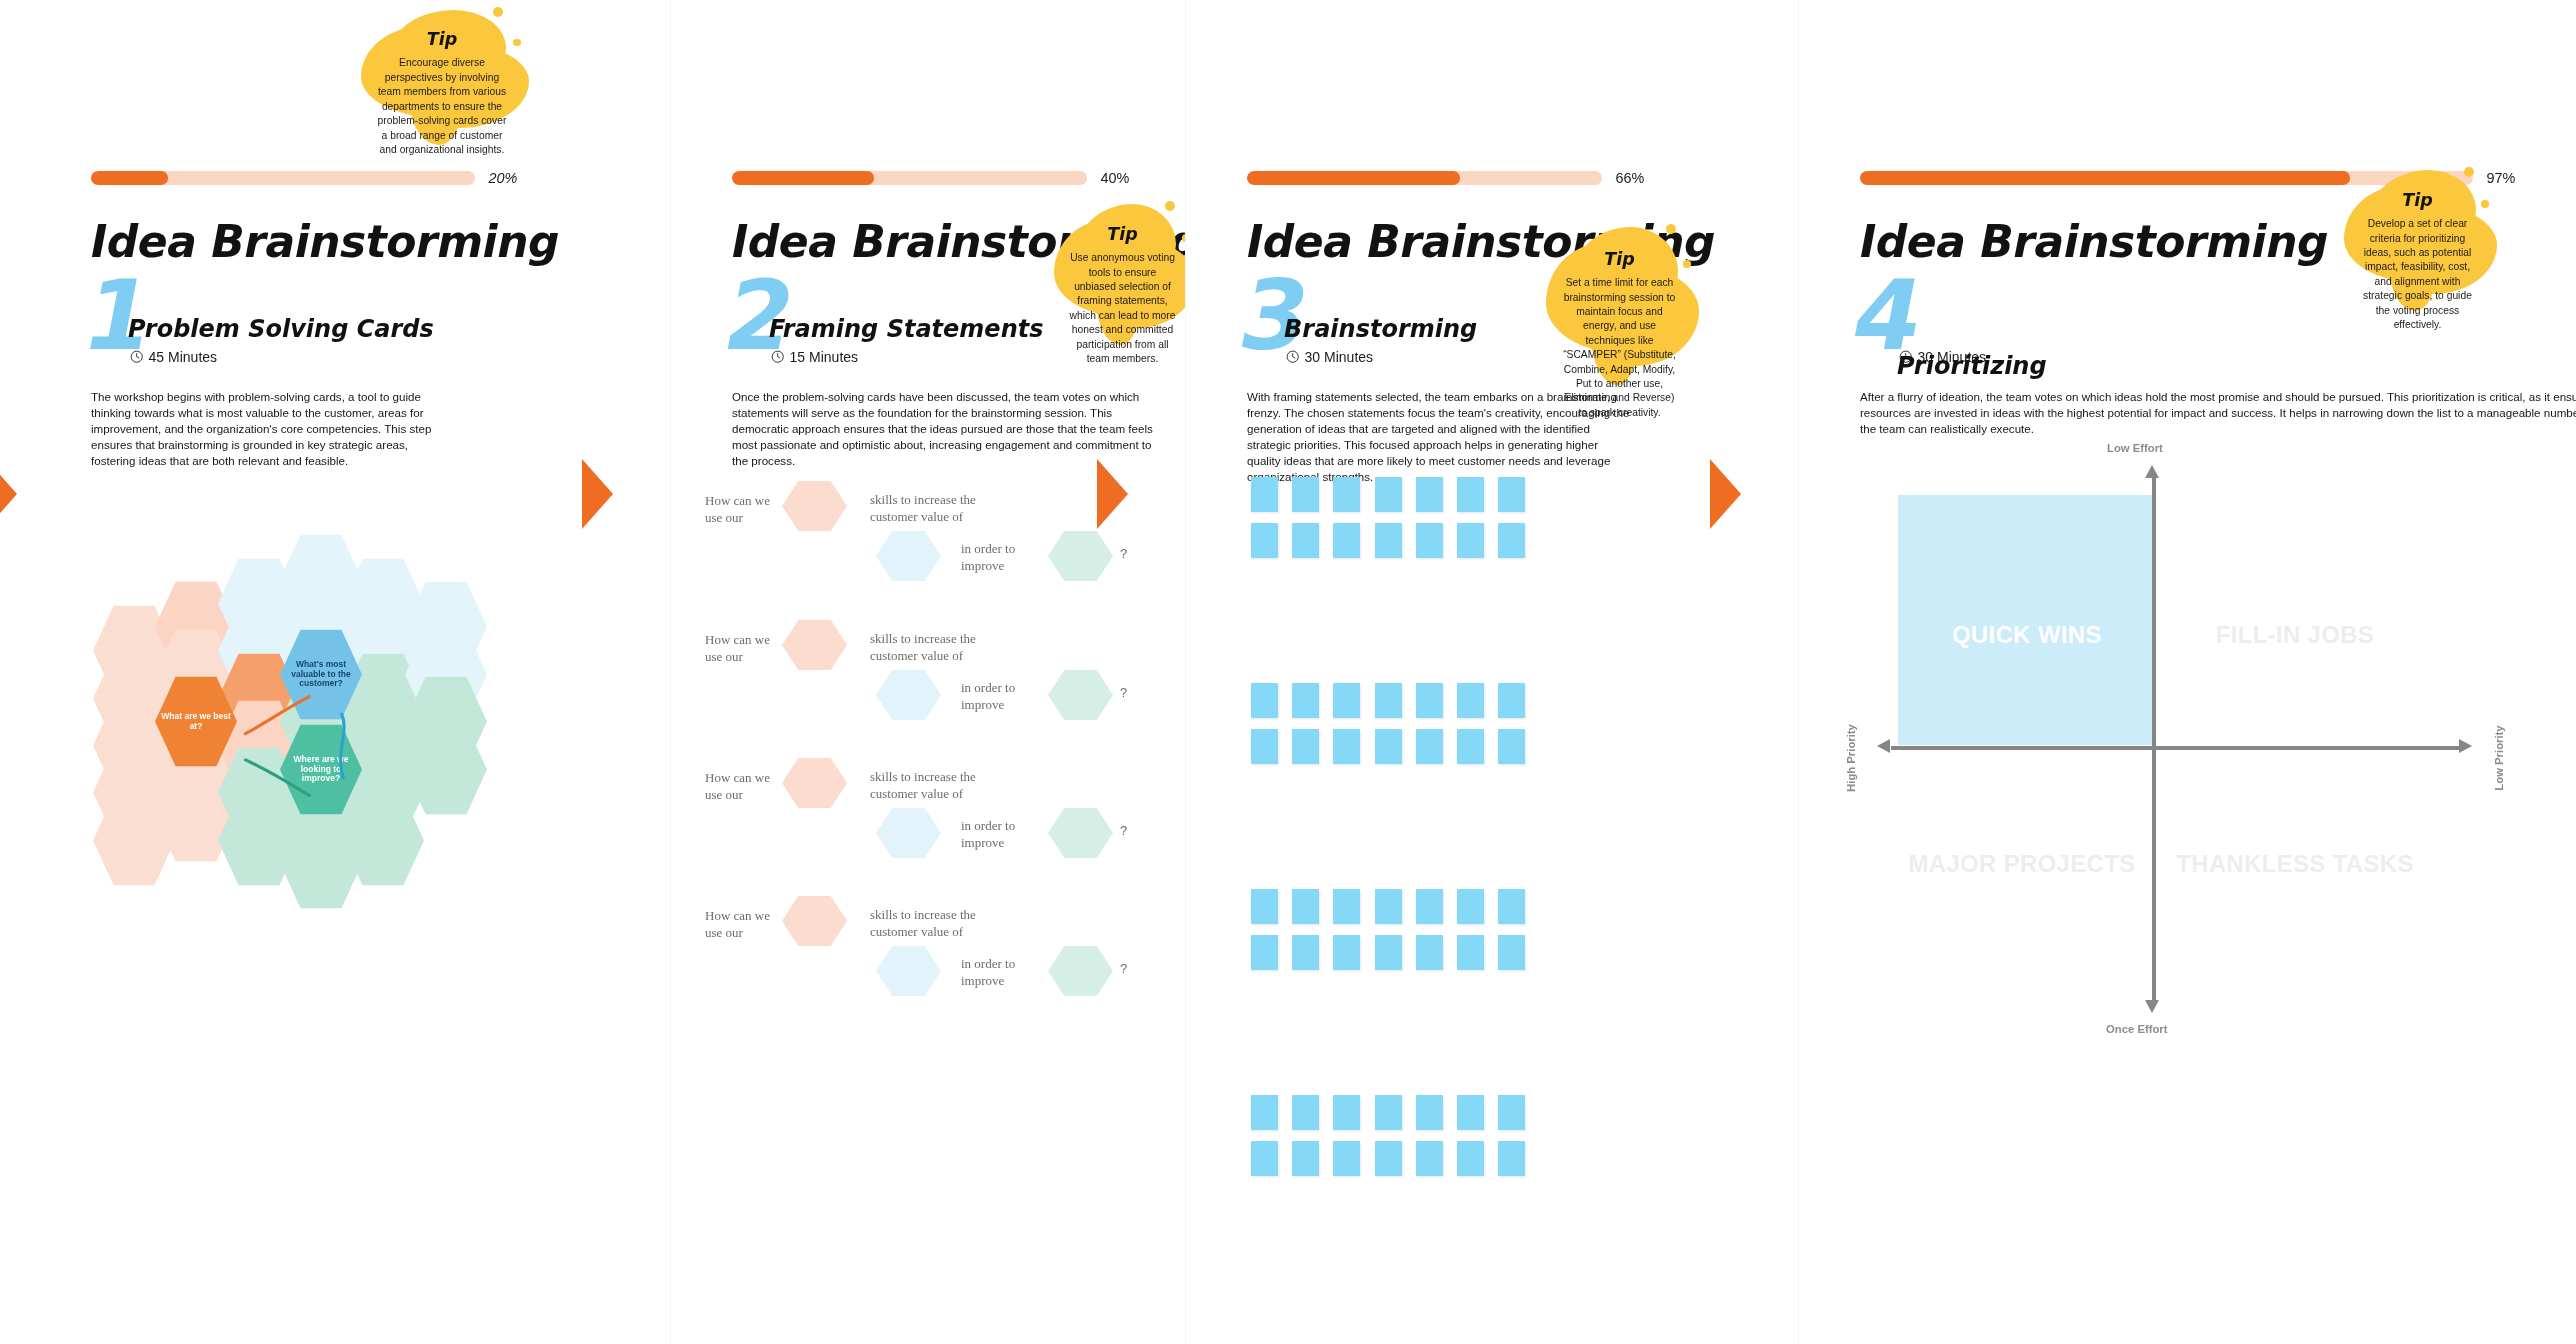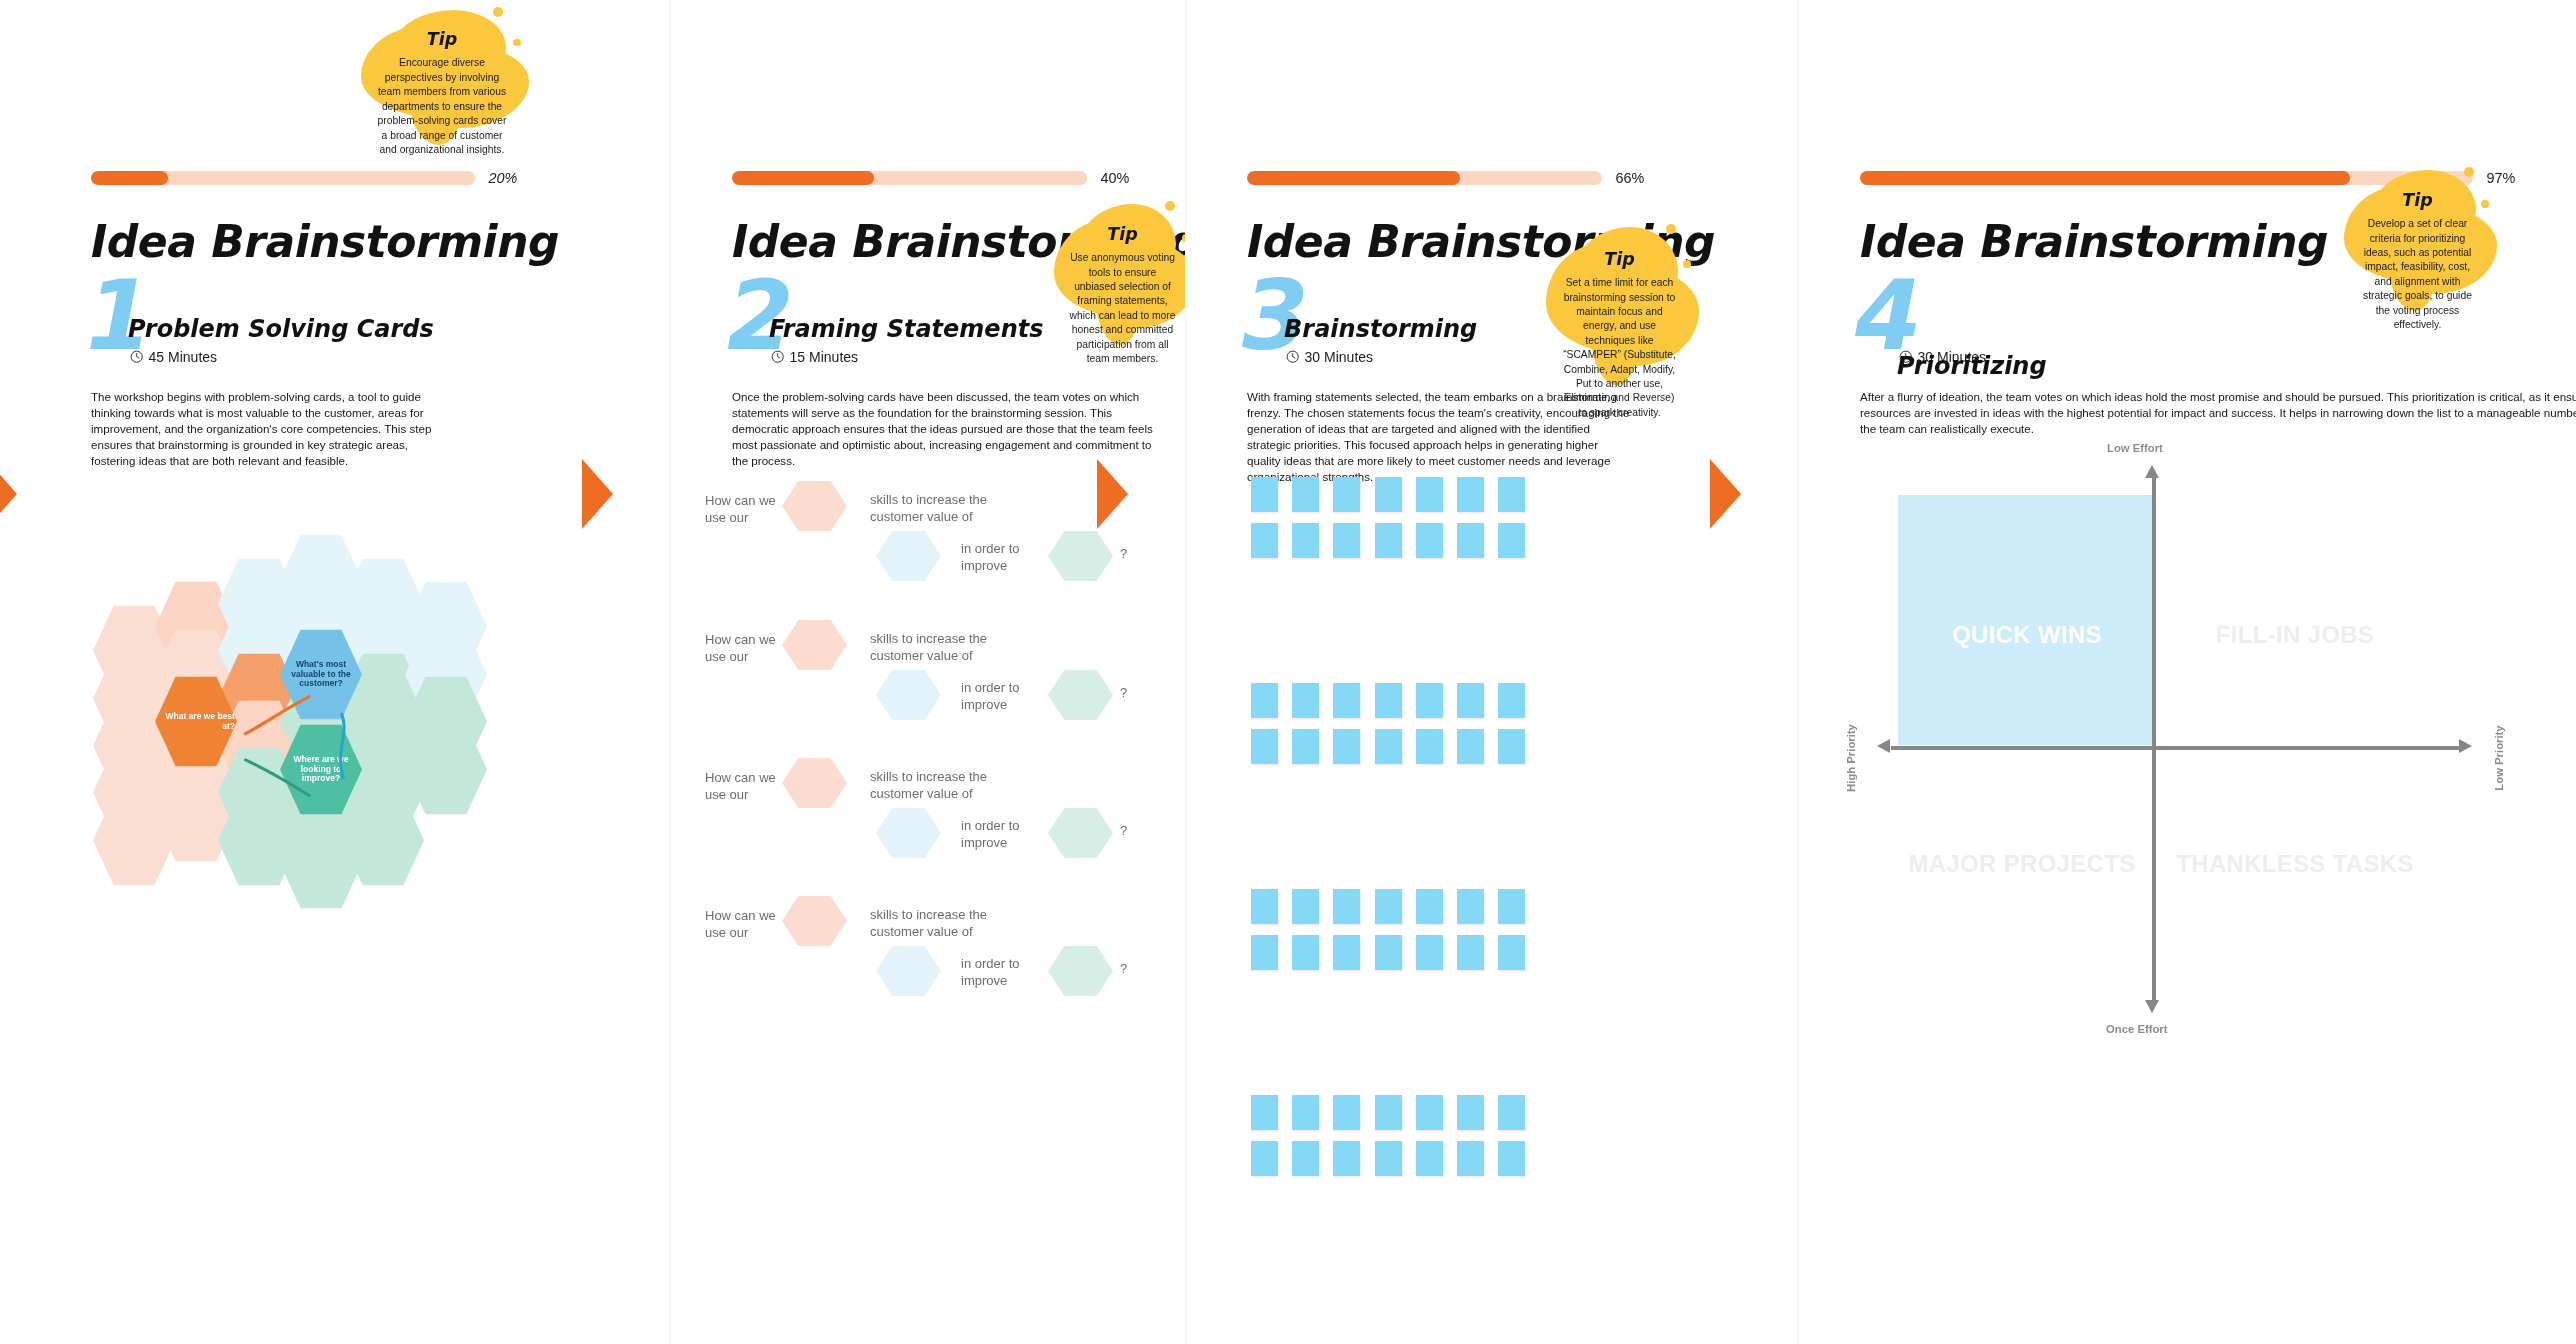--- a/index.html
+++ b/index.html
@@ -81,21 +81,21 @@
   .hex { position:absolute; clip-path: polygon(25% 2%, 75% 2%, 100% 50%, 75% 98%, 25% 98%, 0% 50%); }
   .hex-lbl {
     position:absolute; inset:0; display:flex; align-items:center; justify-content:center;
     text-align:center; font-size:8.5px; line-height:9.8px; font-weight:700;
     font-family:"Liberation Sans",sans-serif; padding:2.1px;
   }
 
   
   .fs-row { position:absolute; }
   .fs-text { position:absolute; font-size:13px; line-height:17px; color:#6d6d6d;
-             font-family:Liberation Sans, sans-serif; }
+             font-family:Liberation Serif, serif; }
   .fs-hex { position:absolute; clip-path: polygon(25% 0%, 75% 0%, 100% 50%, 75% 100%, 25% 100%, 0% 50%); }
   .fs-q { position:absolute; font-size:13px; color:#6d6d6d; font-family:"Liberation Sans",sans-serif; }
 
   
   .note-group { position:absolute; }
   .note { position:absolute; background:#85d9f7; box-shadow:1px 1.5px 2.1px rgba(0,0,0,.10); }
 
   
   .matrix { position:absolute; }
   .mx-axis { position:absolute; background:#868686; }
@@ -171,21 +171,21 @@
         <div class="hex" style="left: 249px; top: 140px; width: 82px; height: 93px; background: rgb(228, 244, 251); z-index: 1;"></div>
         <div class="hex" style="left: 249px; top: 188px; width: 82px; height: 93px; background: rgb(195, 232, 218); z-index: 1;"></div>
         <div class="hex" style="left: 249px; top: 235px; width: 82px; height: 93px; background: rgb(195, 232, 218); z-index: 1;"></div>
         <div class="hex" style="left: 249px; top: 282px; width: 82px; height: 93px; background: rgb(195, 232, 218); z-index: 1;"></div>
         <div class="hex" style="left: 249px; top: 330px; width: 82px; height: 93px; background: rgb(195, 232, 218); z-index: 1;"></div>
         <div class="hex" style="left: 312px; top: 116px; width: 82px; height: 93px; background: rgb(228, 244, 251); z-index: 1;"></div>
         <div class="hex" style="left: 312px; top: 164px; width: 82px; height: 93px; background: rgb(228, 244, 251); z-index: 1;"></div>
         <div class="hex" style="left: 312px; top: 211px; width: 82px; height: 93px; background: rgb(195, 232, 218); z-index: 1;"></div>
         <div class="hex" style="left: 312px; top: 259px; width: 82px; height: 93px; background: rgb(195, 232, 218); z-index: 1;"></div>
         <div class="hex" style="left: 62px; top: 211px; width: 82px; height: 93px; background: rgb(240, 130, 52); z-index: 6;">
-          <div class="hex-lbl" style="color: rgb(255, 255, 255); text-align: right;">What are we best at?</div>
+          <div class="hex-lbl" style="color: rgb(255, 255, 255);">What are we best at?</div>
         </div>
         <svg viewBox="0 0 800 820" style="position: absolute; left: 0px; top: 0px; width: 412px; height: 422px; z-index: 7; pointer-events: none;">
           <path d="M296 524 C340 500, 370 478, 420 452" stroke="#e8732c" stroke-width="6" fill="none" stroke-linecap="round"></path>
           <path d="M296 575 C350 600, 380 620, 420 644" stroke="#2f9e7f" stroke-width="6" fill="none" stroke-linecap="round"></path>
           <path d="M483 486 C498 520, 470 560, 486 610" stroke="#2aa3cc" stroke-width="6" fill="none" stroke-linecap="round"></path>
         </svg>
       </div>
     </div>
     <div class="panel sep" style="left: 670px; width: 515px;">
       <div class="prog-wrap" style="left: 62px; top: 170px;">

